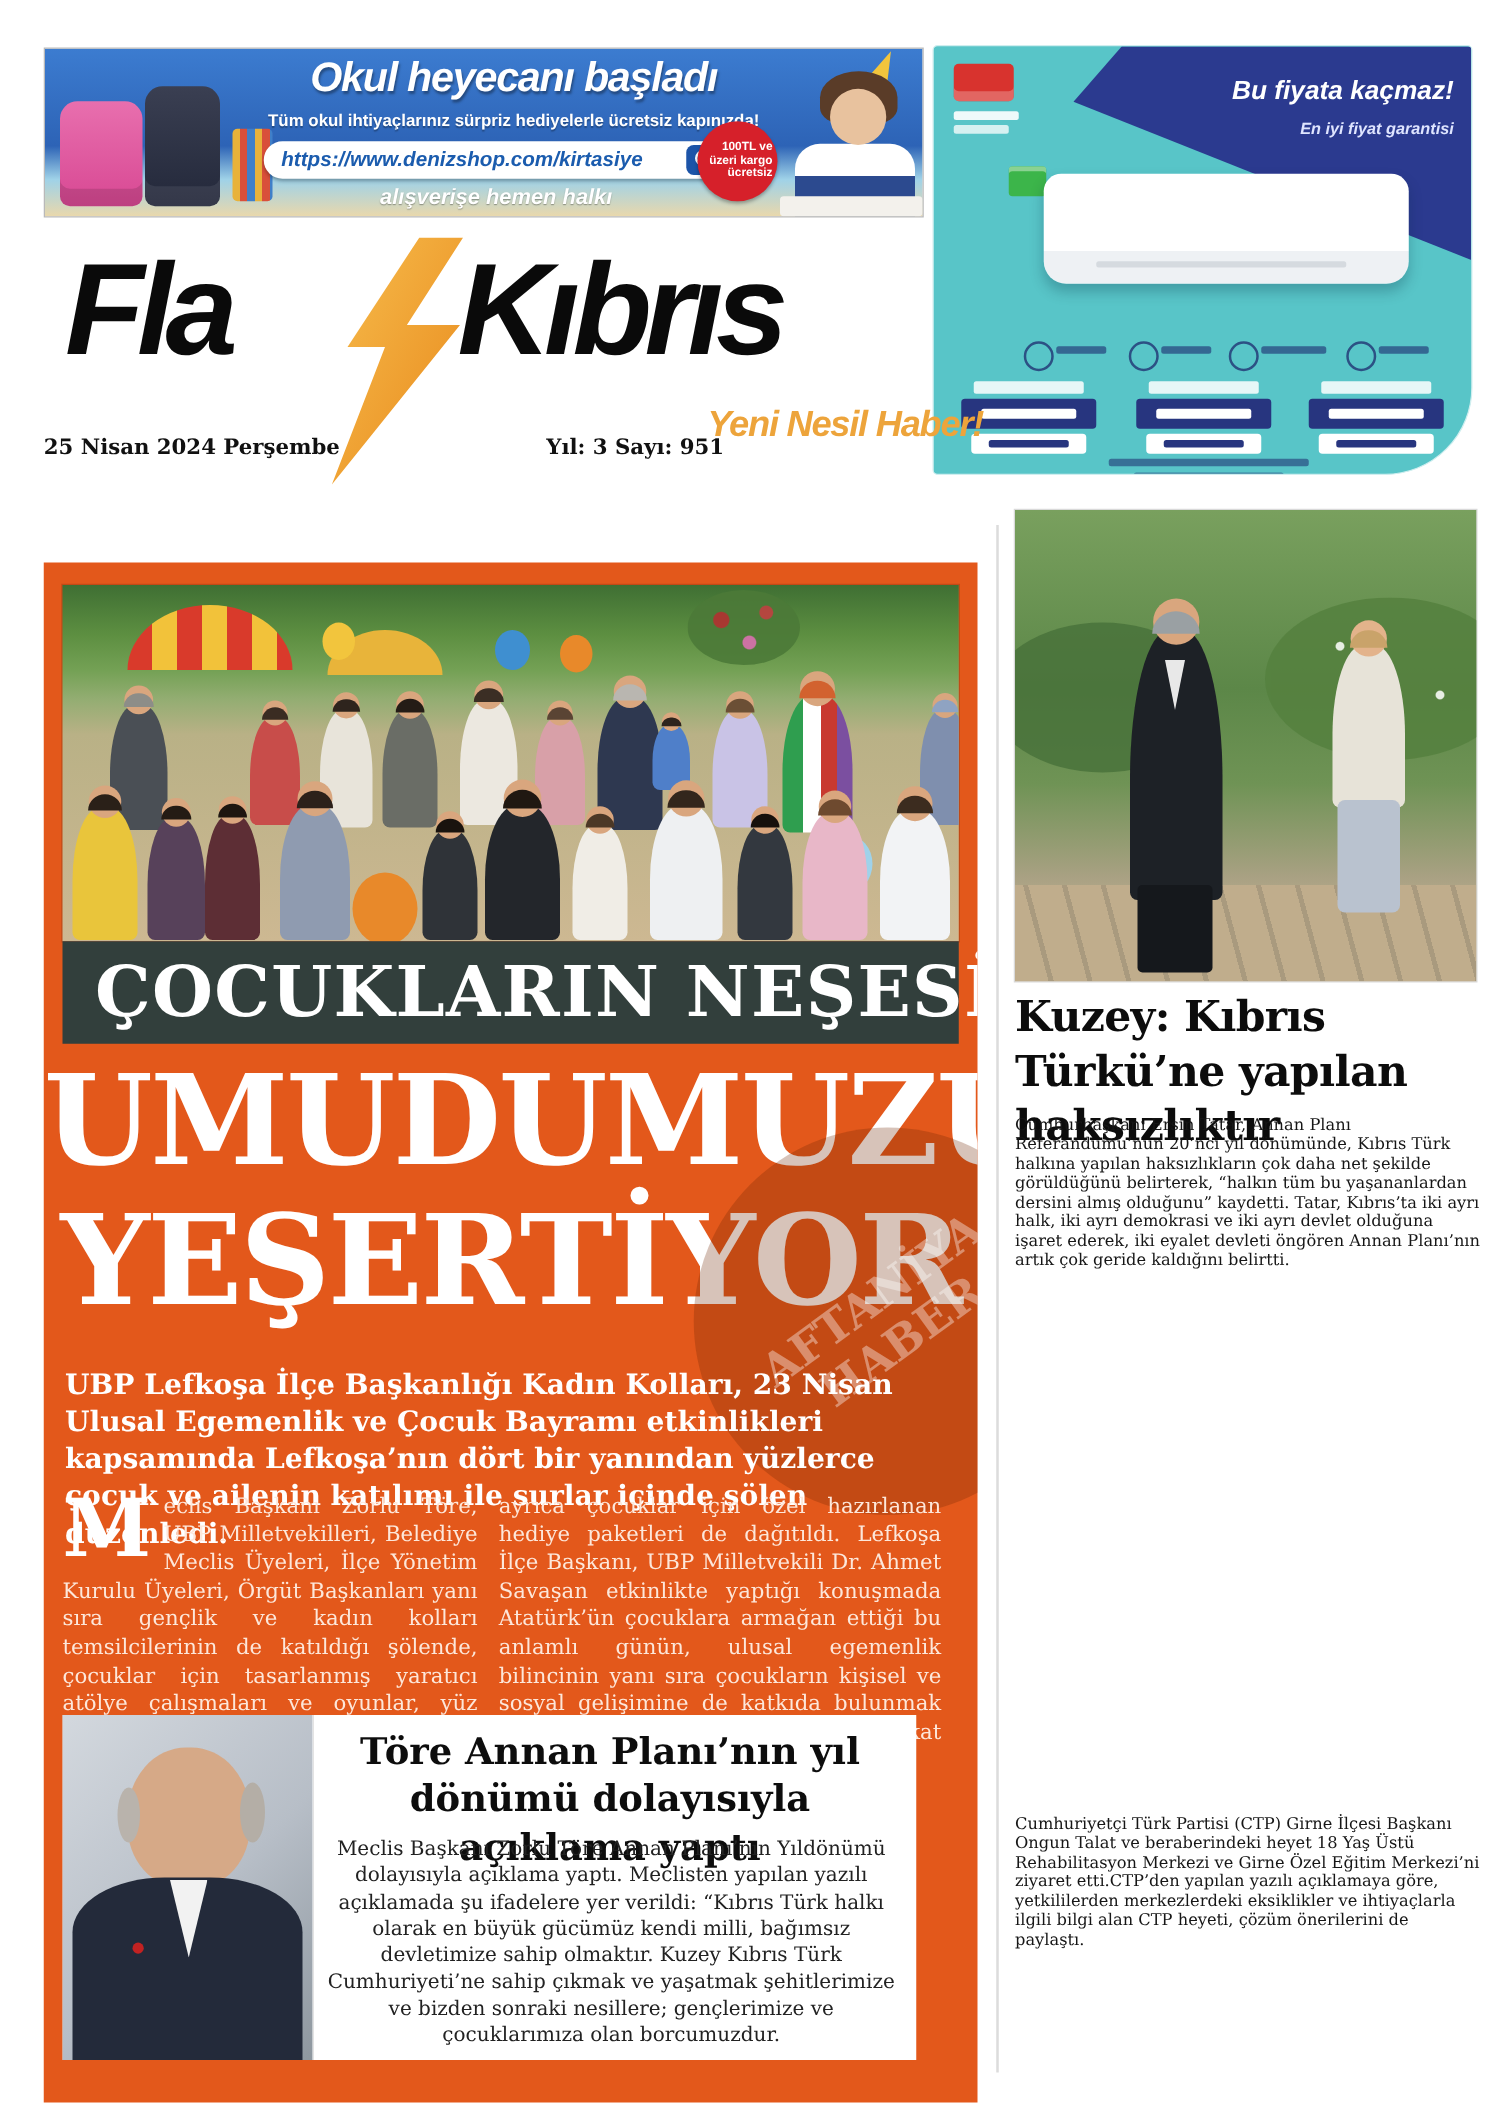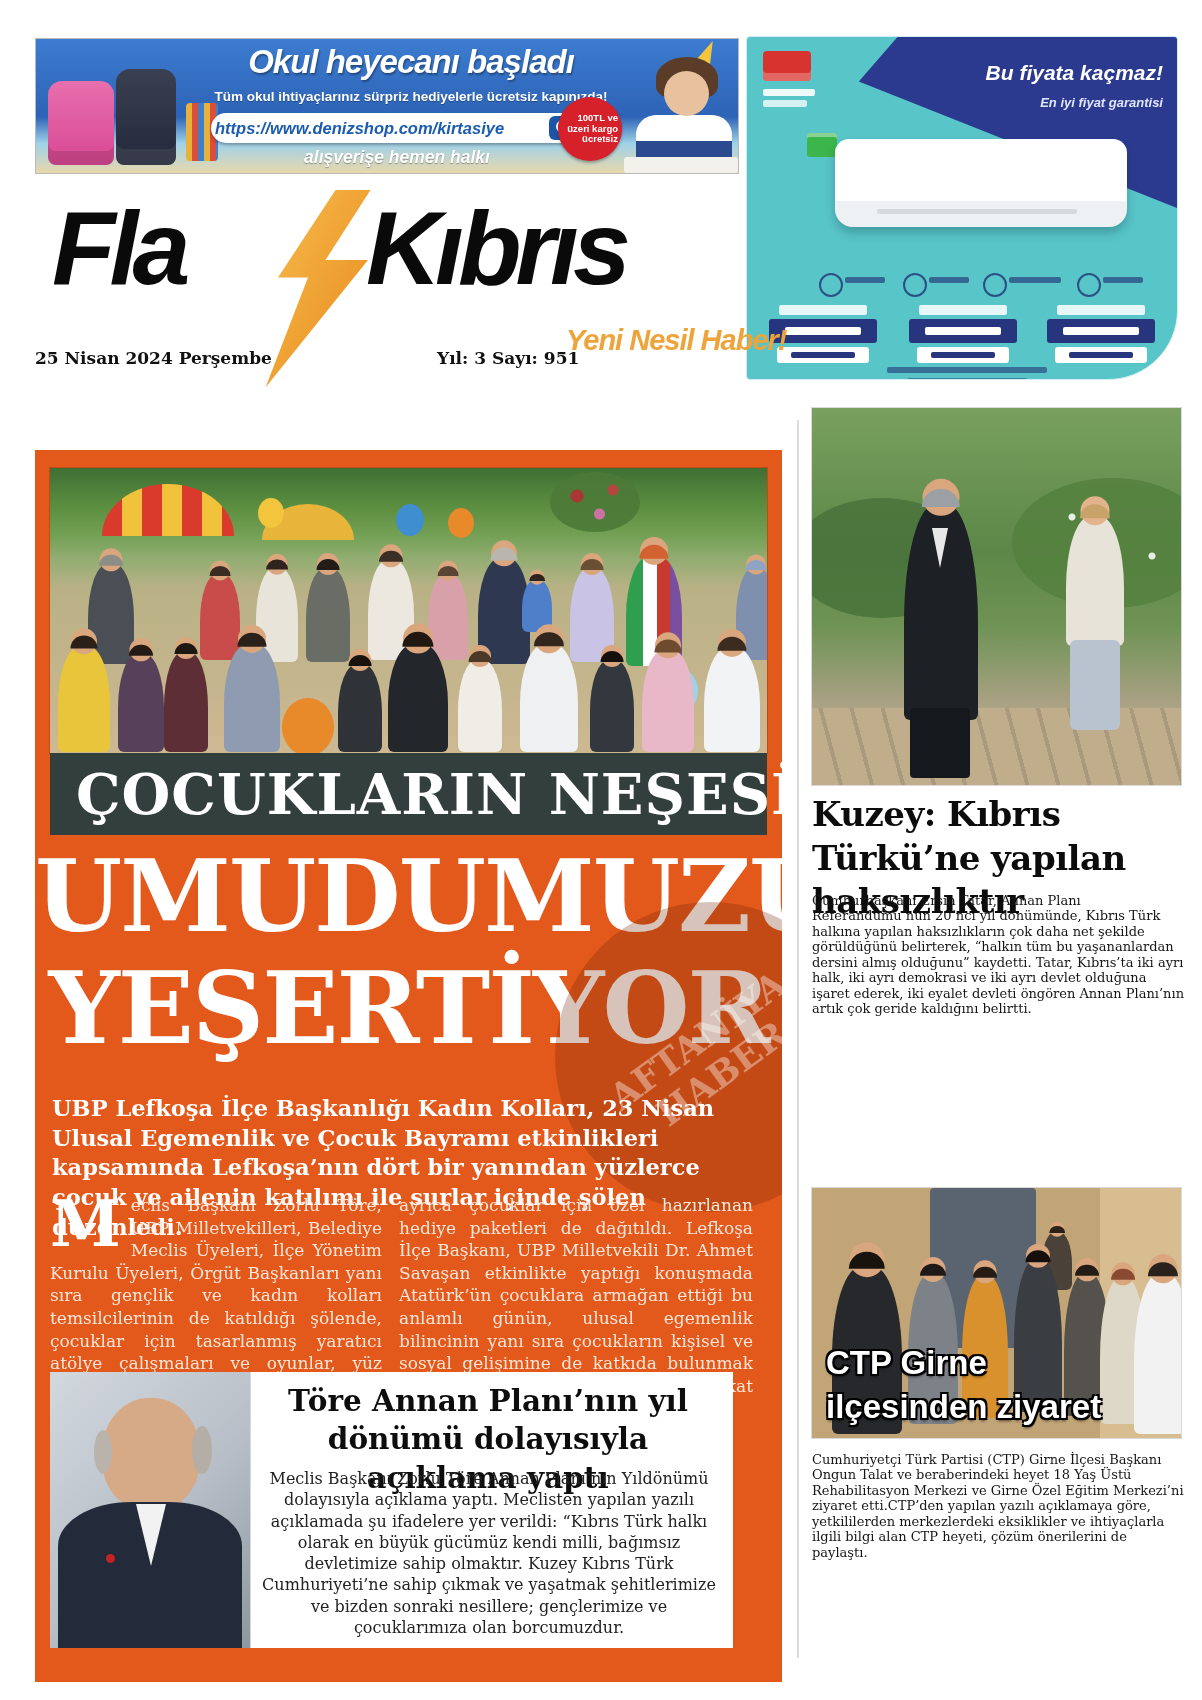--- a/index.html
+++ b/index.html
@@ -11,21 +11,21 @@
   
   .banner{position:absolute;left:35px;top:38px;width:702px;height:134px;overflow:hidden;
           background:linear-gradient(180deg,#3c7cd0 0%,#2d63b6 58%,#9fd2e8 78%,#e9d8ac 100%);
           border:1px solid #b9b9b9;}
   .banner-headline{position:absolute;left:160px;top:4px;width:430px;text-align:center;
           color:#fff;font-weight:bold;font-style:italic;font-size:33px;letter-spacing:-1px;
           text-shadow:1px 2px 2px rgba(0,0,0,.35);}
   .banner-subline{position:absolute;left:140px;top:50px;width:470px;text-align:center;
           color:#fff;font-weight:bold;font-size:13.5px;text-shadow:0 1px 1px rgba(0,0,0,.3);}
   .banner-pill{position:absolute;left:175px;top:74px;width:372px;height:30px;background:#fff;
-          border-radius:16px;display:flex;align-items:center;padding:0 4px 0 4px;box-sizing:border-box;
+          border-radius:16px;display:flex;align-items:center;padding:0 4px 0 14px;box-sizing:border-box;
           box-shadow:0 2px 3px rgba(0,0,0,.3);}
   .banner-url{flex:1;color:#1b5cae;font-weight:bold;font-style:italic;font-size:16.5px;white-space:nowrap;}
   .mag-box{width:30px;height:24px;background:#1c54a8;border-radius:6px;position:relative;flex:none;}
   .mag-glass{position:absolute;left:7px;top:4px;width:9px;height:9px;border:2.5px solid #fff;border-radius:50%;}
   .mag-handle{position:absolute;left:18px;top:14px;width:7px;height:2.5px;background:#fff;transform:rotate(40deg);}
   .banner-cta{position:absolute;left:175px;top:108px;width:372px;text-align:center;color:#fff;
           font-weight:bold;font-style:italic;font-size:17.5px;text-shadow:0 1px 1px rgba(0,0,0,.35);}
   .badge{position:absolute;left:522px;top:58px;width:64px;height:64px;border-radius:50%;background:#d6202a;
           color:#fff;font-size:9.5px;font-weight:bold;text-align:right;line-height:1.15;
           display:flex;align-items:center;justify-content:center;padding:4px;box-sizing:border-box;
@@ -270,32 +270,16 @@
     <div class="person" style="left:92px;top:96px;width:74px;height:216px;background:#1d2126;--hair:#9aa0a3;--skin:#d9a67e;"></div>
     <div class="abs" style="left:120px;top:120px;width:16px;height:40px;background:#e8e8e8;clip-path:polygon(0 0,100% 0,50% 100%);"></div>
     <div class="person" style="left:254px;top:108px;width:58px;height:130px;background:#e7e3d8;--hair:#c9a36a;--skin:#e3b38b;"></div>
     <div class="abs" style="left:258px;top:232px;width:50px;height:90px;background:#b9c2cf;border-radius:6px;"></div>
     <div class="abs" style="left:98px;top:300px;width:60px;height:70px;background:#15181c;border-radius:4px;"></div>
   </div>
 
   <div class="rc-head">Kuzey: Kıbrıs Türkü’ne yapılan haksızlıktır</div>
   <div class="rc-body" style="top:893px;">Cumhurbaşkanı Ersin Tatar, Annan Planı Referandumu’nun 20’nci yıl dönümünde, Kıbrıs Türk halkına yapılan haksızlıkların çok daha net şekilde görüldüğünü belirterek, “halkın tüm bu yaşananlardan dersini almış olduğunu” kaydetti. Tatar, Kıbrıs’ta iki ayrı halk, iki ayrı demokrasi ve iki ayrı devlet olduğuna işaret ederek, iki eyalet devleti öngören Annan Planı’nın artık çok geride kaldığını belirtti.</div>
 
-  <div class="photo" style="left:812px;top:1188px;width:369px;height:250px;
-       background:linear-gradient(90deg,#c2a577 0 78%,#d8bd90 78% 100%);">
-    <div class="abs" style="left:118px;top:0;width:106px;height:160px;background:#5a6470;border-radius:4px 4px 0 0;"></div>
-    <div class="person" style="left:230px;top:44px;width:30px;height:58px;background:#4a4238;--hair:#2a211a;"></div>
-    <div class="person" style="left:96px;top:86px;width:50px;height:150px;background:#7d8288;--hair:#1f1a18;"></div>
-    <div class="person" style="left:150px;top:88px;width:46px;height:142px;background:#d8912c;--hair:#241b14;"></div>
-    <div class="person" style="left:202px;top:72px;width:48px;height:152px;background:#3a3d42;--hair:#16100c;"></div>
-    <div class="person" style="left:252px;top:86px;width:46px;height:142px;background:#55514c;--hair:#241c16;"></div>
-    <div class="person" style="left:288px;top:90px;width:46px;height:146px;background:#ded8c8;--hair:#8a4a32;"></div>
-    <div class="person" style="left:20px;top:78px;width:70px;height:168px;background:#26282b;--hair:#19130e;"></div>
-    <div class="person" style="left:322px;top:86px;width:58px;height:160px;background:#f2f2f2;--hair:#2a211c;"></div>
-    <div class="ctp-title">
-      <div>CTP Girne</div>
-      <div>ilçesinden ziyaret</div>
-    </div>
-  </div>
 
   <div class="rc-body" style="top:1452px;">Cumhuriyetçi Türk Partisi (CTP) Girne İlçesi Başkanı Ongun Talat ve beraberindeki heyet 18 Yaş Üstü Rehabilitasyon Merkezi ve Girne Özel Eğitim Merkezi’ni ziyaret etti.CTP’den yapılan yazılı açıklamaya göre, yetkililerden merkezlerdeki eksiklikler ve ihtiyaçlarla ilgili bilgi alan CTP heyeti, çözüm önerilerini de paylaştı.</div>
 
 </div>
 
 </body></html>

